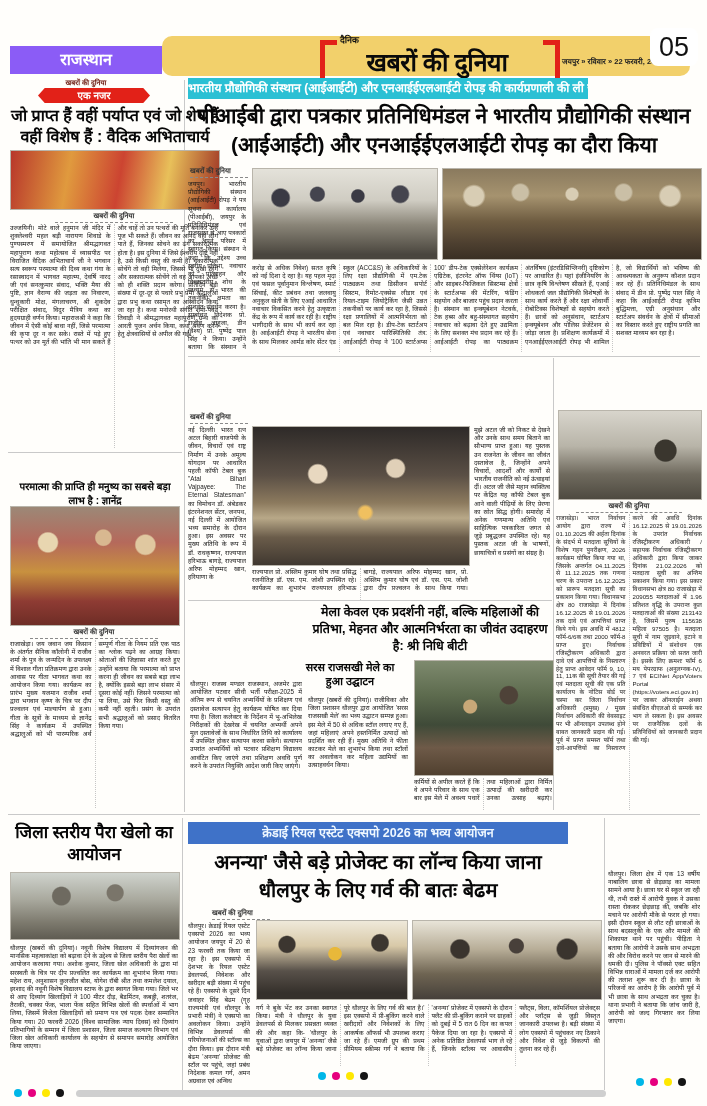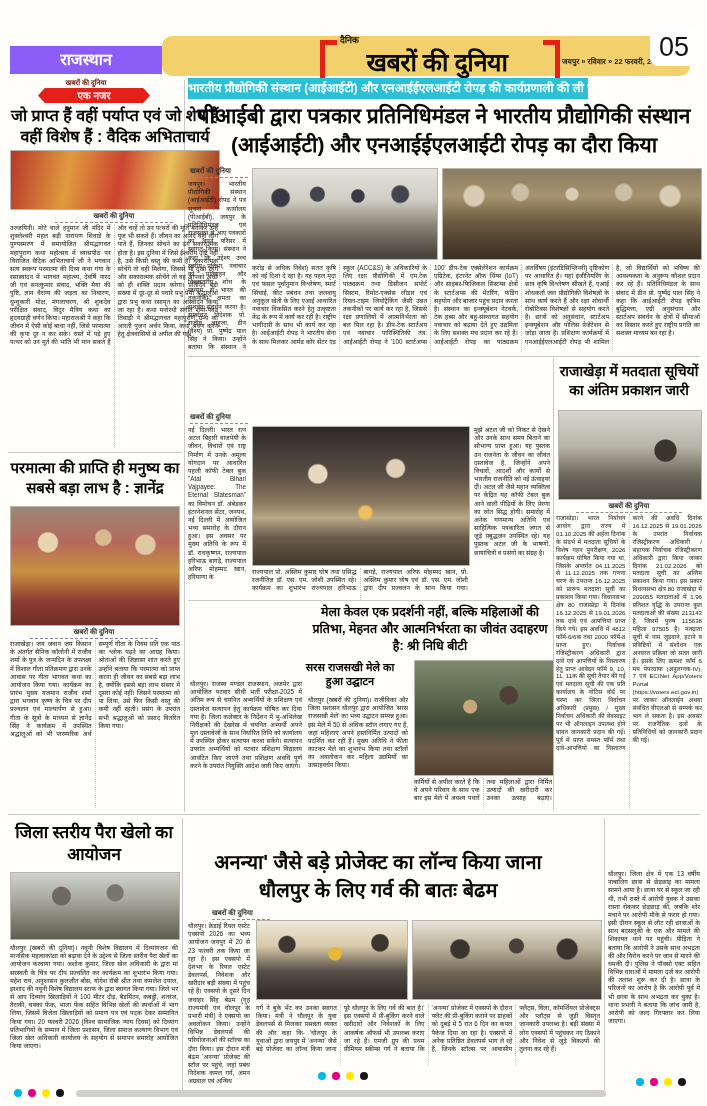--- a/index.html
+++ b/index.html
@@ -112,21 +112,21 @@
   <div class="abs hr" style="left:188px;top:600px;width:364px"></div>
   <div class="abs hr" style="left:8px;top:452px;width:174px"></div>
   <div class="abs hr" style="left:8px;top:814px;width:692px"></div>
 
   <div class="abs ribbon" style="left:38px;top:88px;width:112px;height:15px">एक नजर</div>
   <div class="abs hx" style="left:10px;top:106px;width:210px;font-size:16px;line-height:1.3">जो प्राप्त हैं वहीं पर्याप्त एवं जो शेष हैं वहीं विशेष हैं : वैदिक अभिताचार्य</div>
   <div class="abs ph ph-eknazar" style="left:10px;top:150px;width:208px;height:58px"></div>
   <div class="abs cap" style="left:55px;top:211px;width:118px">खबरों की दुनिया</div>
   <div class="abs bd c2" style="left:10px;top:224px;width:208px;height:224px">उज्जयिनी। मोटे वाले हनुमान जी मंदिर में शुक्लेश्वरी महल बड़ी नारायण शिवाडे के पुण्यस्मरण में समायोजित श्रीमद्भागवत महापुराण कथा महोत्सव में व्यासपीठ पर विराजित वैदिक अभिताचार्य जी ने भगवान सत्य स्वरूप परमात्मा की दिव्य कथा गंगा के रसास्वादन में भागवत महात्म्य, देवर्षि नारद जी एवं सनत्कुमार संवाद, भक्ति मैया की पुष्टि, ज्ञान वैराग्य की जड़ता का निवारण, धुन्धुकारी मोक्ष, मंगलाचरण, श्री शुकदेव परीक्षित संवाद, विदुर मैत्रिय कथा का हृदयग्राही वर्णन किया। महाराजश्री ने कहा कि जीवन में ऐसी कोई बाधा नहीं, जिसे परमात्मा की कृपा दूर न कर सके। रास्ते में पड़े हुए पत्थर को उन मूर्त की भांति भी मान सकते हैं और चाहें तो उन पत्थरों की मूर्ति बनाकर उन्हें पूज भी सकते हैं। जीवन का आनंद वही लोग पाते हैं, जिनका सोचने का ढंग सकारात्मक होता है। इस दुनिया में जिसे ईश्वरीय दृष्टि नहीं है, उसे किसी वस्तु की कमी है। नकारात्मक सोचेंगे तो वही मिलेगा, जिससे भी दुखी रहेंगे और सकारात्मक सोचेंगे तो वह आपको अच्छे को ही शक्ति प्रदान करेगा। प्रतिदिन बड़ी संख्या में दूर-दूर से पधारे प्रभु प्रेमी श्रद्धालुओं द्वारा प्रभु कथा रसामृत का आस्वादन किया जा रहा है। कथा मनोरथी संगीत शर्मा-पवन तिवाड़ी ने श्रीमद्भागवत महापुराण ग्रन्थ का आरती पूजन अर्चन किया, कथा श्रवण करने हेतु क्षेत्रवासियों से अपील की गई।</div>
 
-  <div class="abs hx" style="left:10px;top:458px;width:170px;font-size:15px;line-height:1.35">परमात्मा की प्राप्ति ही मनुष्य का सबसे बड़ा लाभ है : ज्ञानेंद्र</div>
+  <div class="abs hx" style="left:10px;top:480px;width:170px;font-size:10px;line-height:1.35">परमात्मा की प्राप्ति ही मनुष्य का सबसे बड़ा लाभ है : ज्ञानेंद्र</div>
   <div class="abs ph ph-parmatma" style="left:10px;top:506px;width:168px;height:118px"></div>
   <div class="abs cap" style="left:30px;top:627px;width:128px">खबरों की दुनिया</div>
   <div class="abs bd c2" style="left:10px;top:640px;width:170px;height:168px">राजाखेड़ा। जय जवान जय किसान के अंतर्गत सैनिक कॉलोनी में राजीव शर्मा के पुत्र के जन्मदिन के उपलक्ष्य में विशाल गीता प्रतिक्रमण द्वारा उनके आवास पर गीता भागवत कथा का आयोजन किया गया। कार्यक्रम का प्रारंभ मुख्य यजमान राजीव शर्मा द्वारा भगवान कृष्ण के चित्र पर दीप प्रज्वलन एवं माल्यार्पण से हुआ। गीता के सूत्रों के माध्यम से ज्ञानेंद्र सिंह ने कार्यक्रम में उपस्थित श्रद्धालुओं को भी पारम्परिक अर्थ सम्पूर्ण गीता के नियम प्रति एक पाठ का श्लोक पढ़ने का आग्रह किया। श्रोताओं की जिज्ञासा शांत करते हुए उन्होंने बताया कि परमात्मा को प्राप्त करना ही जीवन का सबसे बड़ा लाभ है, क्योंकि इससे बड़ा लाभ संसार में दूसरा कोई नहीं। जिसने परमात्मा को पा लिया, उसे फिर किसी वस्तु की कमी नहीं रहती। प्रसंग के उपरांत सभी श्रद्धालुओं को प्रसाद वितरित किया गया।</div>
 
   <div class="abs hx" style="left:10px;top:822px;width:168px;font-size:17px;line-height:1.3">जिला स्तरीय पैरा खेलो का आयोजन</div>
   <div class="abs ph ph-para" style="left:10px;top:872px;width:168px;height:66px"></div>
   <div class="abs bd" style="left:10px;top:944px;width:168px;height:138px">धौलपुर (खबरों की दुनिया)। नवूनी विशेष विद्यालय में दिव्यांगजन की मानसिक महत्वाकांक्षा को बढ़ावा देने के उद्देश्य से जिला स्तरीय पैरा खेलों का आयोजन करवाया गया। अशोक कुमार, जिला खेल अधिकारी के द्वारा मां सरस्वती के चित्र पर दीप प्रज्वलित कर कार्यक्रम का शुभारंभ किया गया। महेश राय, अनुशासन कुलजीत बोस, योगेश रॉबी श्रीत तथा कमलेश दयाल, इरशाद की नवूनी विशेष विद्यालय स्टाफ के द्वारा स्वागत किया गया। जिले भर से आए दिव्यांग खिलाड़ियों ने 100 मीटर दौड़, बैडमिंटन, कबड्डी, शतरंज, तैराकी, चक्का फेंक, भाला फेंक सहित विभिन्न खेलों की स्पर्धाओं में भाग लिया, जिसमें विजेता खिलाड़ियों को प्रमाण पत्र एवं पदक देकर सम्मानित किया गया। 20 फरवरी 2026 (विश्व सामाजिक न्याय दिवस) को दिव्यांग प्रतिभागियों के सम्मान में जिला प्रशासन, जिला समाज कल्याण विभाग एवं जिला खेल अधिकारी कार्यालय के सहयोग से समापन समारोह आयोजित किया जाएगा।</div>
 
   <div class="abs kick-cyan" style="left:188px;top:78px;width:400px;height:21px">भारतीय प्रौद्योगिकी संस्थान (आईआईटी) और एनआईईएलआईटी रोपड़ की कार्यप्रणाली की ली जानकारी</div>
   <div class="abs hx" style="left:188px;top:101px;width:512px;font-size:21px;line-height:1.4">पीआईबी द्वारा पत्रकार प्रतिनिधिमंडल ने भारतीय प्रौद्योगिकी संस्थान (आईआईटी) और एनआईईएलआईटी रोपड़ का दौरा किया</div>
@@ -138,33 +138,33 @@
 
   <div class="abs byline" style="left:190px;top:412px;width:58px">खबरों की दुनिया</div>
   <div class="abs bd" style="left:188px;top:426px;width:58px;height:172px">नई दिल्ली। भारत रत्न अटल बिहारी वाजपेयी के जीवन, विचारों एवं राष्ट्र निर्माण में उनके अमूल्य योगदान पर आधारित पहली कॉफी टेबल बुक "Atal Bihari Vajpayee: The Eternal Statesman" का विमोचन डॉ. अंबेडकर इंटरनेशनल सेंटर, जनपथ, नई दिल्ली में आयोजित भव्य समारोह के दौरान हुआ। इस अवसर पर मुख्य अतिथि के रूप में डॉ. राधकृष्णन, राज्यपाल हरिभाऊ बागड़े, राज्यपाल अरिफ मोहम्मद खान, हरियाणा के</div>
   <div class="abs ph ph-vaj" style="left:252px;top:426px;width:216px;height:138px"></div>
   <div class="abs bd c2" style="left:252px;top:568px;width:216px;height:32px">
     <span>राज्यपाल प्रो. अस्लिम कुमार घोष तथा प्रसिद्ध रजनीतिज्ञ डॉ. एस. एम. जोशी उपस्थित रहे। कार्यक्रम का शुभारंभ राज्यपाल हरिभाऊ बागड़े, राज्यपाल अरिफ मोहम्मद खान, प्रो.</span>
     <span>अस्लिम कुमार घोष एवं डॉ. एस. एम. जोशी द्वारा दीप प्रज्वलन के साथ किया गया। राज्यपाल हरिभाऊ बागड़े ने अपने संबोधन में कहा कि मैं स्वयं को सौभाग्यशाली मानता हूं कि</span>
   </div>
   <div class="abs bd" style="left:474px;top:426px;width:76px;height:174px">मुझे अटल जी को निकट से देखने और उनके साथ समय बिताने का सौभाग्य प्राप्त हुआ। यह पुस्तक उन राजनेता के जीवन का जीवंत दस्तावेज है, जिन्होंने अपने विचारों, आदर्शों और कार्यों से भारतीय राजनीति को नई ऊंचाइयां दीं। अटल जी जैसे महान व्यक्तित्व पर केंद्रित यह कॉफी टेबल बुक आने वाली पीढ़ियों के लिए प्रेरणा का स्रोत सिद्ध होगी। समारोह में अनेक गणमान्य अतिथि एवं साहित्यिक पत्रकारिता जगत से जुड़े प्रबुद्धजन उपस्थित रहे। यह पुस्तक अटल जी के भाषणों, छायाचित्रों व प्रसंगों का संग्रह है।</div>
 
-  <div class="abs hx" style="left:556px;top:362px;width:146px;font-size:14px;line-height:1.35">राजाखेड़ा में मतदाता सूचियों का अंतिम प्रकाशन जारी</div>
   <div class="abs ph ph-raja" style="left:558px;top:410px;width:142px;height:88px"></div>
   <div class="abs cap" style="left:576px;top:501px;width:106px">खबरों की दुनिया</div>
   <div class="abs bd c2" style="left:556px;top:514px;width:146px;height:296px;font-size:6.1px">राजाखेड़ा। भारत निर्वाचन आयोग द्वारा राज्य में 01.10.2025 की अर्हता दिनांक के संदर्भ में मतदाता सूचियों के विशेष गहन पुनरीक्षण, 2026 कार्यक्रम घोषित किया गया था, जिसके अन्तर्गत 04.11.2025 से 11.12.2025 तक गणना चरण के उपरान्त 16.12.2025 को प्रारूप मतदाता सूची का प्रकाशन किया गया। विधानसभा क्षेत्र 80 राजाखेड़ा में दिनांक 16.12.2025 से 19.01.2026 तक दावे एवं आपत्तियां प्राप्त किये गये। इस अवधि में 4812 फॉर्म-6/6क तथा 2000 फॉर्म-8 प्राप्त हुए। निर्वाचक रजिस्ट्रीकरण अधिकारी द्वारा दावे एवं आपत्तियों के निस्तारण हेतु प्राप्त आवेदन फॉर्म 9, 10, 11, 11क की सूची तैयार की गई एवं मतदाता सूची की एक प्रति कार्यालय के नोटिस बोर्ड पर चस्पा कर जिला निर्वाचन अधिकारी (प्रमुख) / मुख्य निर्वाचन अधिकारी की वेबसाइट पर भी ऑनलाइन उपलब्ध होने बाबत जानकारी प्रदान की गई। पूर्व में प्राप्त समस्त फॉर्म तथा दावे-आपत्तियों का निस्तारण करने की अवधि दिनांक 16.12.2025 से 19.01.2026 के उपरांत निर्वाचक रजिस्ट्रीकरण अधिकारी / सहायक निर्वाचक रजिस्ट्रीकरण अधिकारी द्वारा किया जाकर दिनांक 21.02.2026 को मतदाता सूची का अन्तिम प्रकाशन किया गया। इस प्रकार विधानसभा क्षेत्र 80 राजाखेड़ा में 209055 मतदाताओं में 1.96 प्रतिशत वृद्धि के उपरान्त कुल मतदाताओं की संख्या 213143 है, जिसमें पुरुष 115638 महिला 97505 है। मतदाता सूची में नाम जुड़वाने, हटाने व प्रविष्टियों में संशोधन एक अनवरत प्रक्रिया जो सतत जारी है। इसके लिए क्रमशः फॉर्म 6 मय पेपरग्राफ (अनुलग्नक-IV), 7 एवं ECINet App/Voters Portal (https://voters.eci.gov.in) पर जाकर ऑनलाईन अथवा संबंधित बीएलओ से सम्पर्क कर भाग ले सकता है। इस अवसर पर राजनैतिक दलों के प्रतिनिधियों को जानकारी प्रदान की गई।</div>
 
   <div class="abs bd" style="left:190px;top:680px;width:112px;height:130px">धौलपुर। राजस्व मण्डल राजस्थान, अजमेर द्वारा आयोजित पटवार सीधी भर्ती परीक्षा-2025 में अंतिम रूप से चयनित अभ्यर्थियों के प्रशिक्षण एवं दस्तावेज सत्यापन हेतु कार्यक्रम घोषित कर दिया गया है। जिला कलेक्टर के निर्देशन में भू-अभिलेख निरीक्षकों की देखरेख में चयनित अभ्यर्थी अपने मूल दस्तावेजों के साथ निर्धारित तिथि को कार्यालय में उपस्थित होकर सत्यापन करवा सकेंगे। सत्यापन उपरांत अभ्यर्थियों को पटवार प्रशिक्षण विद्यालय आवंटित किए जाएंगे तथा प्रशिक्षण अवधि पूर्ण करने के उपरांत नियुक्ति आदेश जारी किए जाएंगे।</div>
 
   <div class="abs hx" style="left:308px;top:604px;width:244px;font-size:12.5px;line-height:1.35">मेला केवल एक प्रदर्शनी नहीं, बल्कि महिलाओं की प्रतिभा, मेहनत और आत्मनिर्भरता का जीवंत उदाहरण है: श्री निधि बीटी</div>
   <div class="abs hx" style="left:300px;top:660px;width:100px;font-size:11px;line-height:1.3">सरस राजसखी मेले का हुआ उद्घाटन</div>
   <div class="abs bd" style="left:308px;top:696px;width:100px;height:114px">धौलपुर (खबरों की दुनिया)। राजीविका और जिला प्रशासन धौलपुर द्वारा आयोजित 'सरस राजसखी मेले' का भव्य उद्घाटन सम्पन्न हुआ। इस मेले में 50 से अधिक स्टॉल लगाए गए हैं, जहां महिलाएं अपने हस्तनिर्मित उत्पादों को प्रदर्शित कर रही हैं। मुख्य अतिथि ने फीता काटकर मेले का शुभारंभ किया तथा स्टॉलों का अवलोकन कर महिला उद्यमियों का उत्साहवर्धन किया।</div>
   <div class="abs ph ph-mela" style="left:414px;top:660px;width:138px;height:114px"></div>
   <div class="abs bd c2" style="left:414px;top:778px;width:138px;height:32px">कर्मियों से अपील करते हैं कि वे अपने परिवार के साथ एक बार इस मेले में अवश्य पधारें तथा महिलाओं द्वारा निर्मित उत्पादों की खरीदारी कर उनका उत्साह बढ़ाएं। राजीविका और जिला प्रशासन का यह संयुक्त प्रयास महिलाओं की आर्थिक आत्मनिर्भरता की दिशा में महत्वपूर्ण कदम सिद्ध होगा।</div>
 
+  <div class="abs kick-blue" style="left:188px;top:822px;width:380px;height:22px">क्रेडाई रियल एस्टेट एक्सपो 2026 का भव्य आयोजन</div>
   <div class="abs hx" style="left:188px;top:848px;width:380px;font-size:20px;line-height:1.4">अनन्या' जैसे बड़े प्रोजेक्ट का लॉन्च किया जाना धौलपुर के लिए गर्व की बातः बेढम</div>
   <div class="abs byline" style="left:212px;top:908px;width:58px">खबरों की दुनिया</div>
   <div class="abs bd" style="left:188px;top:922px;width:62px;height:164px">धौलपुर। क्रेडाई रियल एस्टेट एक्सपो 2026 का भव्य आयोजन जयपुर में 20 से 23 फरवरी तक किया जा रहा है। इस एक्सपो में देशभर के रियल एस्टेट डेवलपर्स, निवेशक और खरीदार बड़ी संख्या में पहुंच रहे हैं। एक्सपो के दूसरे दिन जवाहर सिंह बेढम (गृह राज्यमंत्री एवं धौलपुर के प्रभारी मंत्री) ने एक्सपो का अवलोकन किया। उन्होंने विभिन्न डेवलपर्स की परियोजनाओं की स्टॉल्स का दौरा किया। इस दौरान मंत्री बेढम 'अनन्या' प्रोजेक्ट की स्टॉल पर पहुंचे, जहां प्रबंध निदेशक कमल गर्ग, अमन अग्रवाल एवं अन्विध</div>
   <div class="abs ph ph-credai1" style="left:256px;top:920px;width:150px;height:78px"></div>
   <div class="abs ph ph-credai2" style="left:412px;top:920px;width:188px;height:78px"></div>
   <div class="abs bd c4" style="left:256px;top:1004px;width:344px;height:62px">गर्ग ने बुके भेंट कर उनका स्वागत किया। मंत्री ने धौलपुर के युवा डेवलपर्स से मिलकर प्रसन्नता व्यक्त की और कहा कि- 'धौलपुर के युवाओं द्वारा जयपुर में 'अनन्या' जैसे बड़े प्रोजेक्ट का लॉन्च किया जाना पूरे धौलपुर के लिए गर्व की बात है।' इस एक्सपो में प्री-बुकिंग करने वाले खरीदारों और निवेशकों के लिए आकर्षक ऑफर्स भी उपलब्ध कराए जा रहे हैं। एमजी ग्रुप की प्रथम प्रीमियम स्कीम्स गर्ग ने बताया कि 'अनन्या' प्रोजेक्ट में एक्सपो के दौरान फ्लैट की प्री-बुकिंग कराने पर ग्राहकों को दुबई में 5 रात 6 दिन का कपल पैकेज दिया जा रहा है। एक्सपो में अनेक प्रतिष्ठित डेवलपर्स भाग ले रहे हैं, जिनके स्टॉल्स पर आवासीय फ्लैट्स, विला, कॉमर्शियल प्रोजेक्ट्स और प्लॉट्स से जुड़ी विस्तृत जानकारी उपलब्ध है। बड़ी संख्या में लोग एक्सपो में पहुंचकर नए ठिकाने और निवेश से जुड़े विकल्पों की तुलना कर रहे हैं।</div>
 
   <div class="abs bd" style="left:608px;top:870px;width:92px;height:200px">धौलपुर। जिला क्षेत्र में एक 13 वर्षीय नाबालिग छात्रा से छेड़छाड़ का मामला सामने आया है। छात्रा घर से स्कूल जा रही थी, तभी रास्ते में आरोपी युवक ने उसका रास्ता रोककर छेड़छाड़ की, जबकि शोर मचाने पर आरोपी मौके से फरार हो गया। इसी दौरान स्कूल से लौट रही छात्राओं के साथ बदसलूकी के एक और मामले की शिकायत थाने पर पहुंची। पीड़िता ने बताया कि आरोपी ने उसके साथ अभद्रता की और विरोध करने पर जान से मारने की धमकी दी। पुलिस ने पॉक्सो एक्ट सहित विभिन्न धाराओं में मामला दर्ज कर आरोपी की तलाश शुरू कर दी है। छात्रा के परिजनों का आरोप है कि आरोपी पूर्व में भी छात्रा के साथ अभद्रता कर चुका है। थाना प्रभारी ने बताया कि जांच जारी है, आरोपी को जल्द गिरफ्तार कर लिया जाएगा।</div>
 
   <div class="abs scanbar" style="left:76px;top:1090px;width:530px;height:7px"></div>

